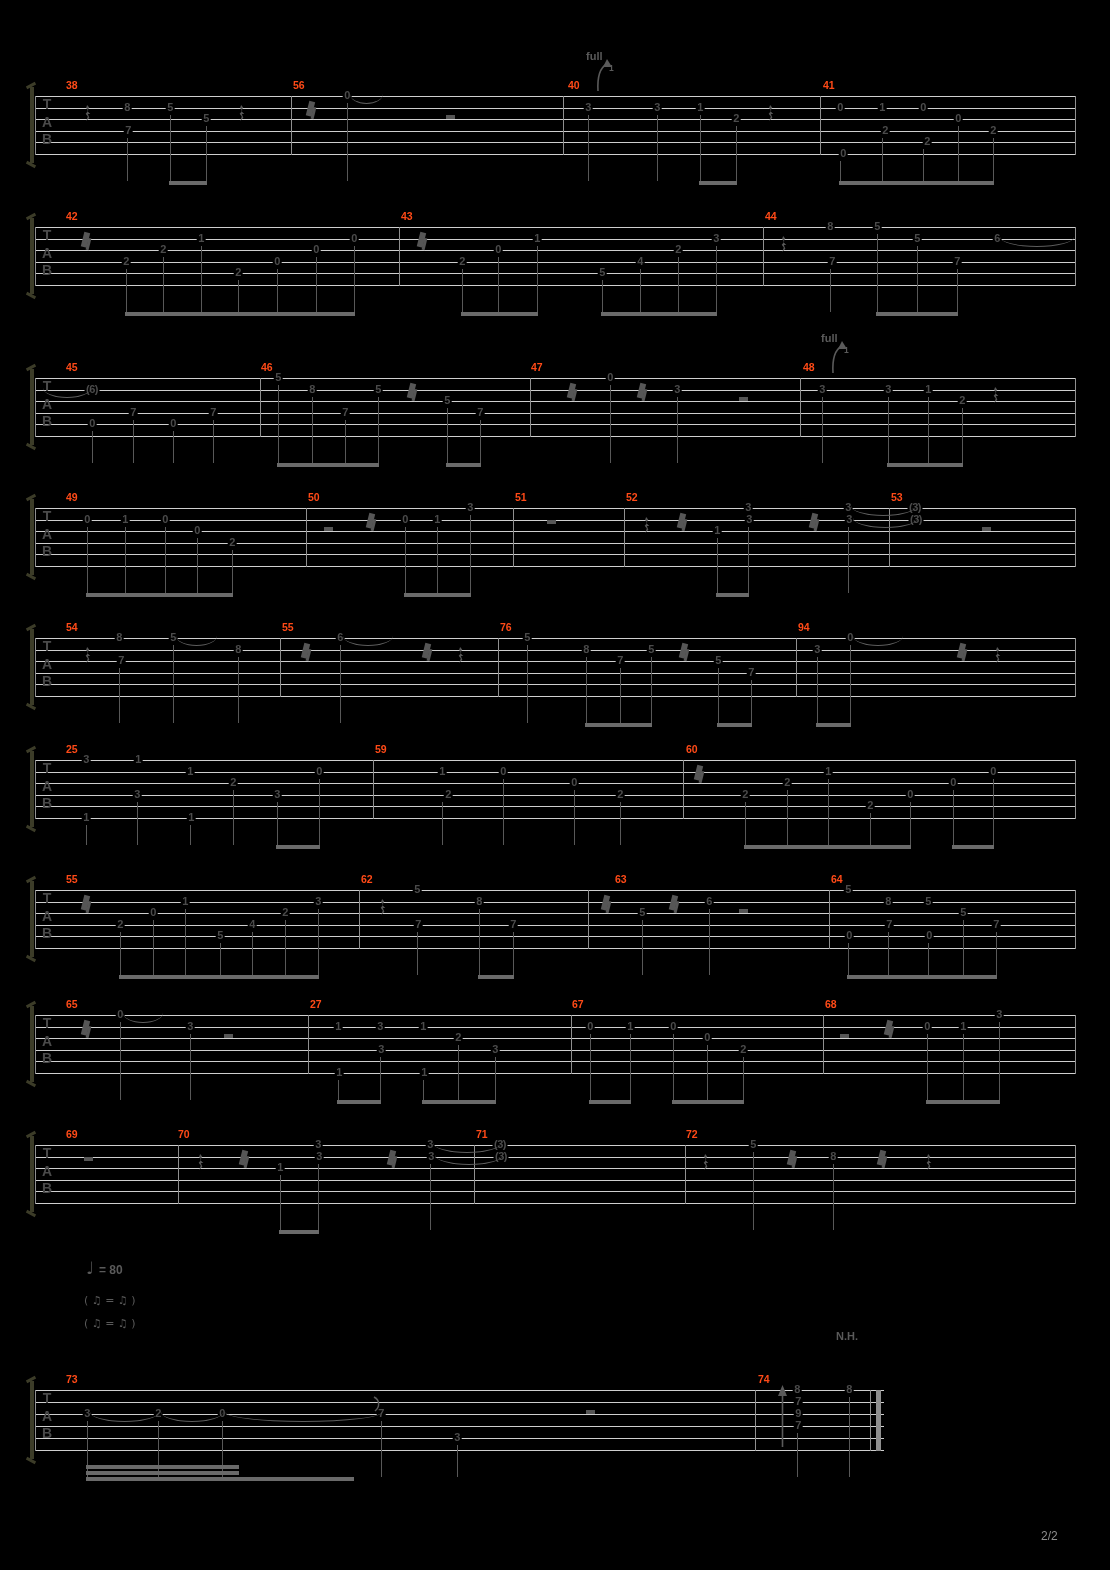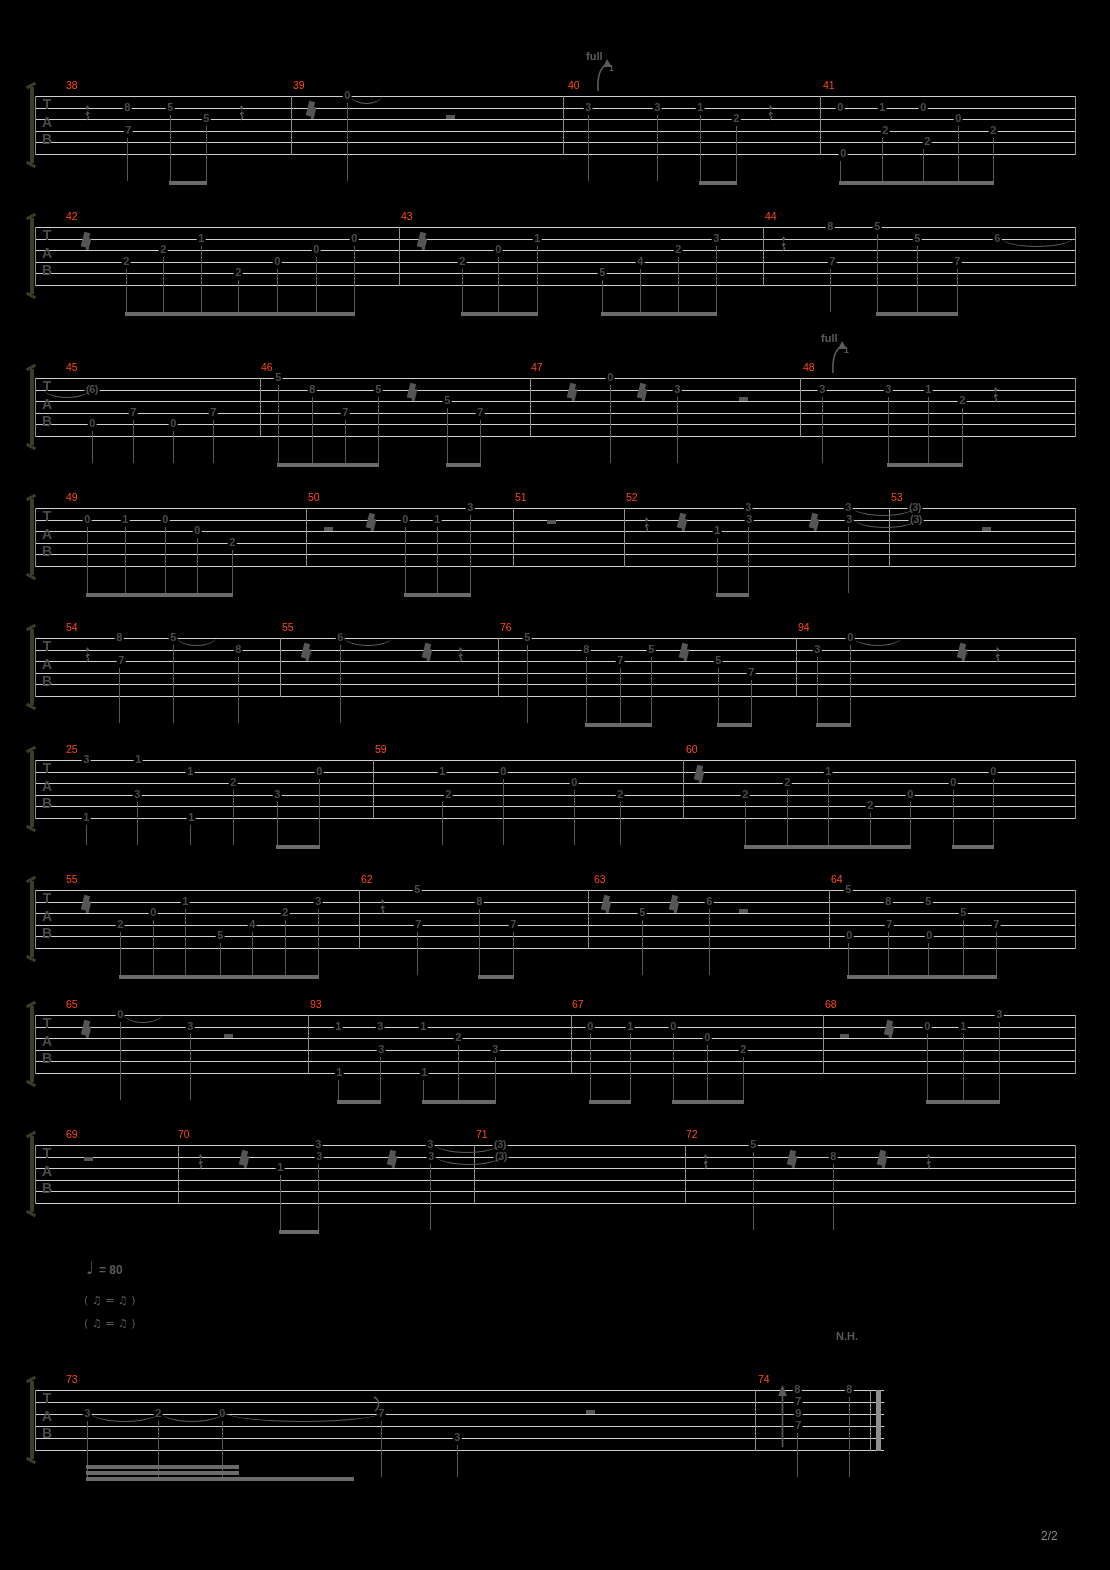--- a/index.html
+++ b/index.html
@@ -1,20 +1,20 @@
 <!DOCTYPE html>
 <html><head>
 <meta charset="utf-8">
 <style>
   html,body{margin:0;padding:0;background:#000;}
   #page{position:relative;width:1110px;height:1570px;background:#000;overflow:hidden;
         font-family:"Liberation Sans",sans-serif;}
   .staff-line{position:absolute;height:1px;}
   .barline{position:absolute;width:1px;}
-  .measure-num{position:absolute;font-size:10.5px;font-weight:normal;transform:translateX(-2px);}
+  .measure-num{position:absolute;font-size:10.5px;font-weight:bold;transform:translateX(-2px);}
   .fret{position:absolute;font-size:11px;font-weight:bold;line-height:1;background:#000;
         padding:0 1.5px;transform:translate(-50%,-55%);letter-spacing:-0.5px;}
   .clef-letter{position:absolute;font-size:14px;font-weight:bold;transform:translateX(-50%);line-height:1;}
   .stem{position:absolute;width:1.5px;}
   .beam{position:absolute;height:3.5px;}
   .rest-e{position:absolute;width:2.5px;height:12px;transform:rotate(14deg);}
   .rest-q{position:absolute;width:6px;height:16px;
           clip-path:polygon(35% 0%,70% 16%,38% 38%,88% 56%,48% 56%,72% 80%,22% 100%,46% 72%,12% 54%,55% 36%,18% 18%);}
   .rest-h{position:absolute;width:9px;height:4.5px;}
   .tie{position:absolute;height:9px;border-bottom:1.5px solid;border-radius:0 0 50% 50%/0 0 100% 100%;}
@@ -47,21 +47,21 @@
     <div class="bracket-tip" style="left: 26px; top: 163px; background: rgb(60, 60, 40); transform: rotate(28deg);"></div>
     <div class="clef-letter" style="left: 47px; top: 97px; color: rgb(74, 74, 74);">T</div>
     <div class="clef-letter" style="left: 47px; top: 114.5px; color: rgb(74, 74, 74);">A</div>
     <div class="clef-letter" style="left: 47px; top: 132px; color: rgb(74, 74, 74);">B</div>
     <div class="barline" style="left: 35px; top: 96px; height: 59px; background: rgb(143, 143, 143);"></div>
     <div class="barline" style="left: 291px; top: 96px; height: 59px; background: rgb(143, 143, 143);"></div>
     <div class="barline" style="left: 563px; top: 96px; height: 59px; background: rgb(143, 143, 143);"></div>
     <div class="barline" style="left: 820px; top: 96px; height: 59px; background: rgb(143, 143, 143);"></div>
     <div class="barline" style="left: 1075px; top: 96px; height: 59px; background: rgb(143, 143, 143);"></div>
     <div class="measure-num" style="left: 68px; top: 79px; color: rgb(255, 74, 23);">38</div>
-    <div class="measure-num" style="left: 295px; top: 79px; color: rgb(255, 74, 23);">39</div>
+    <div class="measure-num" style="left: 295px; top: 79px; color: rgb(255, 74, 23);">56</div>
     <div class="measure-num" style="left: 570px; top: 79px; color: rgb(255, 74, 23);">40</div>
     <div class="measure-num" style="left: 825px; top: 79px; color: rgb(255, 74, 23);">41</div>
     <div class="stem" style="left: 126.5px; top: 137.8px; height: 43.2px; background: rgb(88, 88, 88);"></div>
     <div class="stem" style="left: 169.5px; top: 114.6px; height: 66.4px; background: rgb(88, 88, 88);"></div>
     <div class="stem" style="left: 205.5px; top: 126.2px; height: 54.8px; background: rgb(88, 88, 88);"></div>
     <div class="stem" style="left: 346.5px; top: 103px; height: 78px; background: rgb(88, 88, 88);"></div>
     <div class="stem" style="left: 587.5px; top: 114.6px; height: 66.4px; background: rgb(88, 88, 88);"></div>
     <div class="stem" style="left: 656.5px; top: 114.6px; height: 66.4px; background: rgb(88, 88, 88);"></div>
     <div class="stem" style="left: 699.5px; top: 114.6px; height: 66.4px; background: rgb(88, 88, 88);"></div>
     <div class="stem" style="left: 735.5px; top: 126.2px; height: 54.8px; background: rgb(88, 88, 88);"></div>
@@ -452,21 +452,21 @@
     <div class="clef-letter" style="left: 47px; top: 891px; color: rgb(74, 74, 74);">T</div>
     <div class="clef-letter" style="left: 47px; top: 908.5px; color: rgb(74, 74, 74);">A</div>
     <div class="clef-letter" style="left: 47px; top: 926px; color: rgb(74, 74, 74);">B</div>
     <div class="barline" style="left: 35px; top: 890px; height: 59px; background: rgb(143, 143, 143);"></div>
     <div class="barline" style="left: 359px; top: 890px; height: 59px; background: rgb(143, 143, 143);"></div>
     <div class="barline" style="left: 588px; top: 890px; height: 59px; background: rgb(143, 143, 143);"></div>
     <div class="barline" style="left: 829px; top: 890px; height: 59px; background: rgb(143, 143, 143);"></div>
     <div class="barline" style="left: 1075px; top: 890px; height: 59px; background: rgb(143, 143, 143);"></div>
     <div class="measure-num" style="left: 68px; top: 873px; color: rgb(255, 74, 23);">55</div>
     <div class="measure-num" style="left: 363px; top: 873px; color: rgb(255, 74, 23);">62</div>
-    <div class="measure-num" style="left: 596px; top: 873px; color: rgb(255, 74, 23);">63</div>
+    <div class="measure-num" style="left: 617px; top: 873px; color: rgb(255, 74, 23);">63</div>
     <div class="measure-num" style="left: 833px; top: 873px; color: rgb(255, 74, 23);">64</div>
     <div class="stem" style="left: 119.5px; top: 931.8px; height: 43.2px; background: rgb(88, 88, 88);"></div>
     <div class="stem" style="left: 152.5px; top: 920.2px; height: 54.8px; background: rgb(88, 88, 88);"></div>
     <div class="stem" style="left: 184.5px; top: 908.6px; height: 66.4px; background: rgb(88, 88, 88);"></div>
     <div class="stem" style="left: 219.5px; top: 943.4px; height: 31.6px; background: rgb(88, 88, 88);"></div>
     <div class="stem" style="left: 251.5px; top: 931.8px; height: 43.2px; background: rgb(88, 88, 88);"></div>
     <div class="stem" style="left: 284.5px; top: 920.2px; height: 54.8px; background: rgb(88, 88, 88);"></div>
     <div class="stem" style="left: 317.5px; top: 908.6px; height: 66.4px; background: rgb(88, 88, 88);"></div>
     <div class="stem" style="left: 416.5px; top: 931.8px; height: 43.2px; background: rgb(88, 88, 88);"></div>
     <div class="stem" style="left: 478.5px; top: 908.6px; height: 66.4px; background: rgb(88, 88, 88);"></div>
@@ -526,21 +526,21 @@
     <div class="bracket-tip" style="left: 26px; top: 1082px; background: rgb(60, 60, 40); transform: rotate(28deg);"></div>
     <div class="clef-letter" style="left: 47px; top: 1016px; color: rgb(74, 74, 74);">T</div>
     <div class="clef-letter" style="left: 47px; top: 1033.5px; color: rgb(74, 74, 74);">A</div>
     <div class="clef-letter" style="left: 47px; top: 1051px; color: rgb(74, 74, 74);">B</div>
     <div class="barline" style="left: 35px; top: 1015px; height: 59px; background: rgb(143, 143, 143);"></div>
     <div class="barline" style="left: 308px; top: 1015px; height: 59px; background: rgb(143, 143, 143);"></div>
     <div class="barline" style="left: 571px; top: 1015px; height: 59px; background: rgb(143, 143, 143);"></div>
     <div class="barline" style="left: 823px; top: 1015px; height: 59px; background: rgb(143, 143, 143);"></div>
     <div class="barline" style="left: 1075px; top: 1015px; height: 59px; background: rgb(143, 143, 143);"></div>
     <div class="measure-num" style="left: 68px; top: 998px; color: rgb(255, 74, 23);">65</div>
-    <div class="measure-num" style="left: 312px; top: 998px; color: rgb(255, 74, 23);">93</div>
+    <div class="measure-num" style="left: 312px; top: 998px; color: rgb(255, 74, 23);">27</div>
     <div class="measure-num" style="left: 574px; top: 998px; color: rgb(255, 74, 23);">67</div>
     <div class="measure-num" style="left: 827px; top: 998px; color: rgb(255, 74, 23);">68</div>
     <div class="stem" style="left: 119.5px; top: 1022px; height: 78px; background: rgb(88, 88, 88);"></div>
     <div class="stem" style="left: 189.5px; top: 1033.6px; height: 66.4px; background: rgb(88, 88, 88);"></div>
     <div class="stem" style="left: 337.5px; top: 1080px; height: 20px; background: rgb(88, 88, 88);"></div>
     <div class="stem" style="left: 379.5px; top: 1056.8px; height: 43.2px; background: rgb(88, 88, 88);"></div>
     <div class="stem" style="left: 422.5px; top: 1080px; height: 20px; background: rgb(88, 88, 88);"></div>
     <div class="stem" style="left: 457.5px; top: 1045.2px; height: 54.8px; background: rgb(88, 88, 88);"></div>
     <div class="stem" style="left: 494.5px; top: 1056.8px; height: 43.2px; background: rgb(88, 88, 88);"></div>
     <div class="stem" style="left: 589.5px; top: 1033.6px; height: 66.4px; background: rgb(88, 88, 88);"></div>

